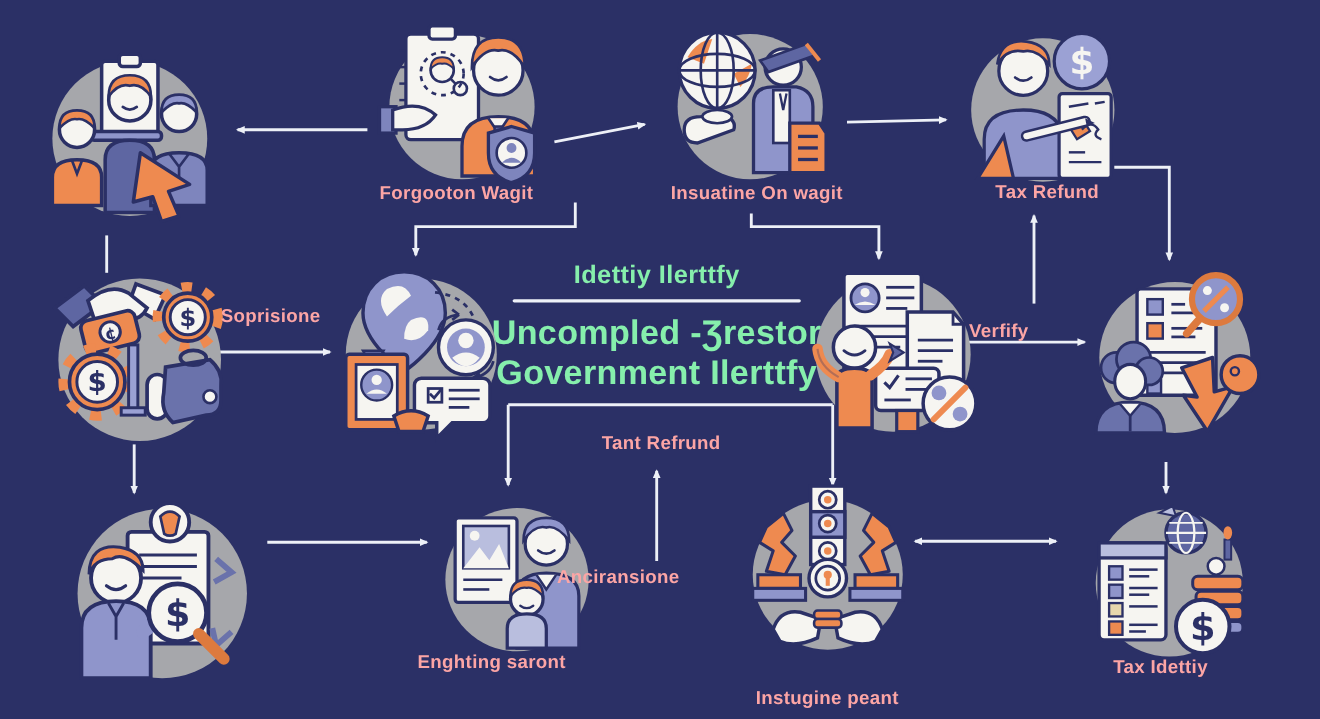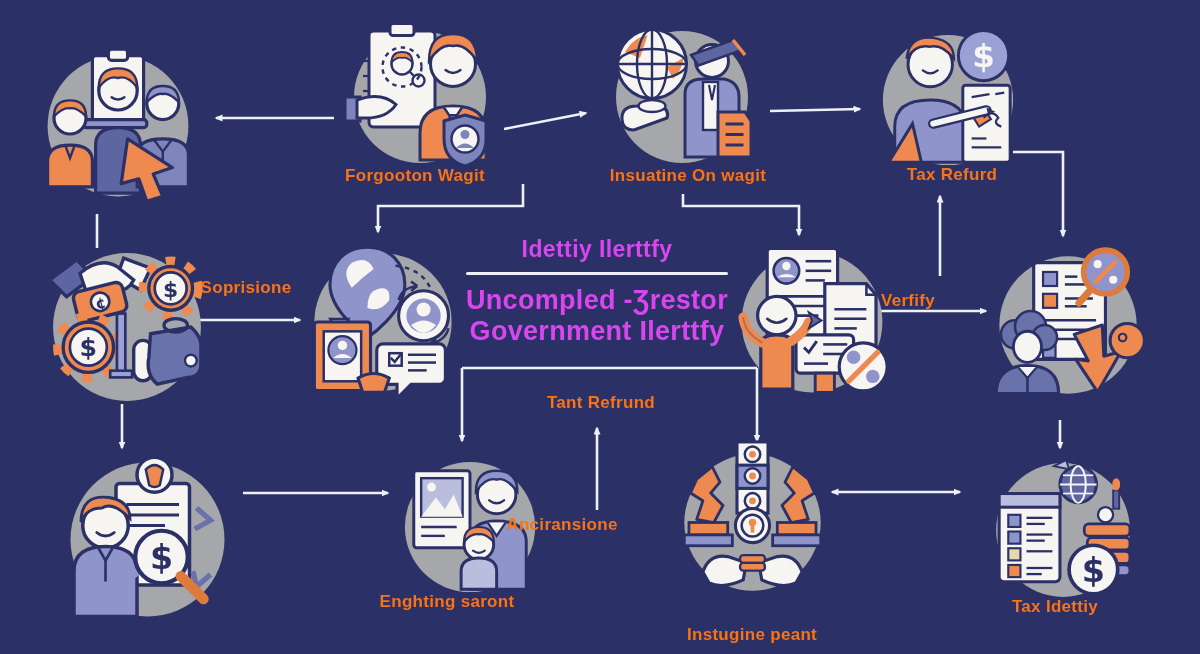--- a/index.html
+++ b/index.html
@@ -1,27 +1,27 @@
 <!DOCTYPE html>
 <html><head>
 <meta charset="utf-8">
 <style>
   html,body{margin:0;padding:0;}
   body{width:1200px;height:654px;position:relative;overflow:hidden;
        background:#2b3066;font-family:"Liberation Sans","DejaVu Sans",sans-serif;}
   .stage{position:absolute;inset:0;width:1200px;height:654px;}
   .node{position:absolute;}
   .node svg{overflow:visible;display:block;}
-  .lbl{position:absolute;transform:translateX(-50%);color:#f97316;font-weight:700;
+  .lbl{position:absolute;transform:translateX(-50%);color:#fca5a5;font-weight:700;
        font-size:17px;letter-spacing:.3px;white-space:nowrap;text-align:center;}
   .title-block{position:absolute;left:597px;top:236px;transform:translateX(-50%);
-       text-align:center;color:#d946ef;}
+       text-align:center;color:#86efac;}
   .title-block .t1{font-size:23px;font-weight:700;letter-spacing:.4px;}
   .title-block .rule{width:262px;height:2.5px;background:#eef1f8;margin:9px auto 10px auto;border-radius:2px;}
-  .title-block .t2,.title-block .t3{font-size:27px;font-weight:800;line-height:1.18;letter-spacing:.3px;}
+  .title-block .t2,.title-block .t3{font-size:31px;font-weight:800;line-height:1.18;letter-spacing:.3px;}
   #connectors{position:absolute;inset:0;pointer-events:none;}
 </style>
 </head>
 <body>
 
 <div class="stage">
 
   <svg id="connectors" width="1200" height="654" viewBox="0 0 1200 654">
     <defs>
       <marker id="ah" markerWidth="9" markerHeight="8" refX="6.5" refY="3.5" orient="auto-start-reverse" markerUnits="userSpaceOnUse">
@@ -408,21 +408,21 @@
           <line x1="26" y1="75" x2="43" y2="75"></line>
           <line x1="26" y1="79" x2="36" y2="79"></line>
         </g>
       <circle cx="70" cy="76" r="16" fill="#f6f5f1" stroke="#2b3066" stroke-width="2.4"></circle>
       <text x="70" y="84" text-anchor="middle" font-family="'DejaVu Sans',sans-serif" font-size="22" font-weight="bold" fill="#2b3066">$</text>
     </svg>
   </div>
 
   <div class="lbl" style="left:415px;top:166px">Forgooton Wagit</div>
   <div class="lbl" style="left:688px;top:166px">Insuatine On wagit</div>
-  <div class="lbl" style="left:952px;top:165px">Tax Refurd</div>
+  <div class="lbl" style="left:952px;top:165px">Tax Refund</div>
   <div class="lbl" style="left:246px;top:278px">Soprisione</div>
   <div class="lbl" style="left:908px;top:291px">Verfify</div>
   <div class="lbl" style="left:601px;top:393px">Tant Refrund</div>
   <div class="lbl" style="left:562px;top:515px">Anciransione</div>
   <div class="lbl" style="left:447px;top:592px">Enghting saront</div>
   <div class="lbl" style="left:752px;top:625px">Instugine peant</div>
   <div class="lbl" style="left:1055px;top:597px">Tax Idettiy</div>
 
 </div>
 

